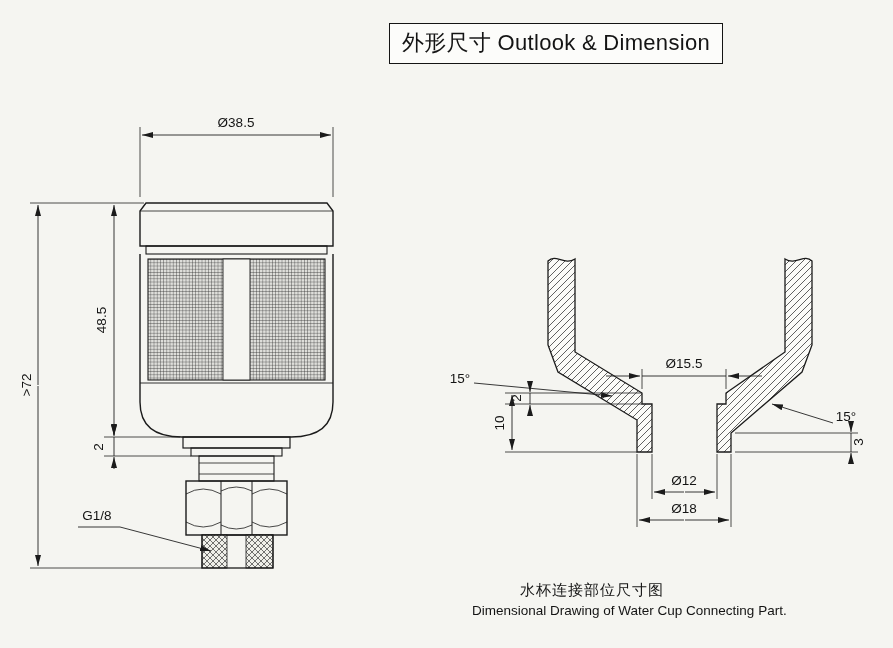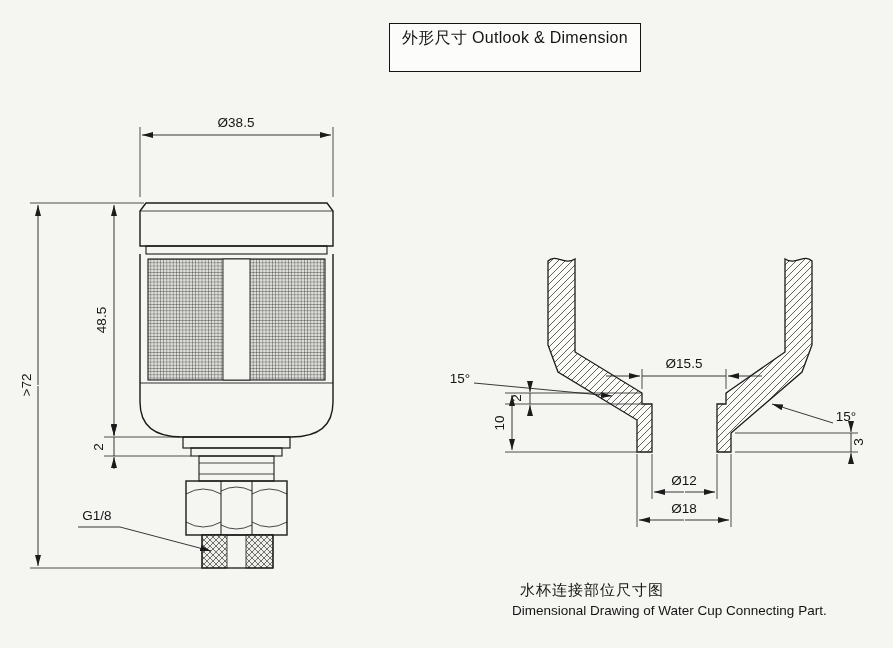--- a/index.html
+++ b/index.html
@@ -9,31 +9,31 @@
     font-family:"Liberation Sans", sans-serif;
     color:#141414;
     position:relative;
     overflow:hidden;
   }
   .page{position:absolute;inset:0;}
   .title-box{
     position:absolute;left:389px;top:23px;
     border:1.6px solid #141414;
     background:#fcfcfa;
-    padding:4px 12px 22px 12px;
-    font-size:16px;
+    padding:4px 12px 5px 12px;
+    font-size:22px;
     letter-spacing:0.3px;
     white-space:nowrap;
   }
   .caption-cn{
     position:absolute;left:520px;top:581px;
     font-size:15px;letter-spacing:1px;
   }
   .caption-en{
-    position:absolute;left:512px;top:603px;
+    position:absolute;left:472px;top:603px;
     font-size:13.5px;
   }
   svg{position:absolute;left:0;top:0;}
   svg text{
     font-family:"Liberation Sans", sans-serif;
     fill:#141414;
     font-size:13.5px;
   }
 </style>
 </head>

